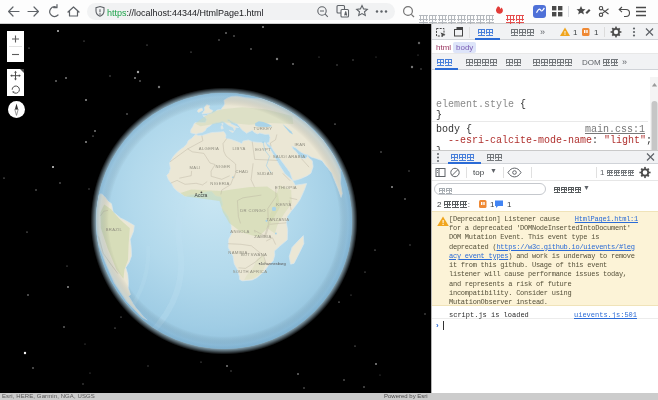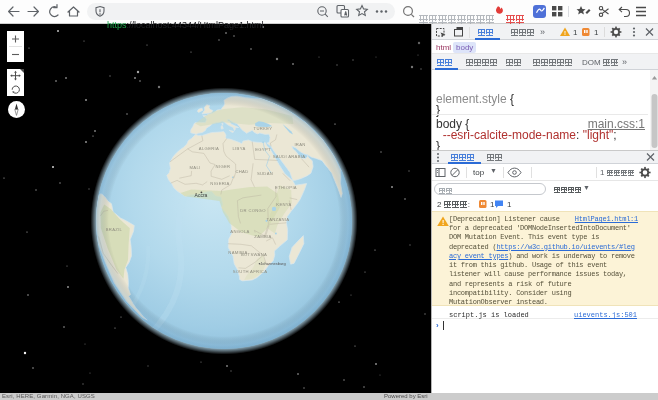--- a/index.html
+++ b/index.html
@@ -14,21 +14,21 @@
  linear-gradient(currentColor,currentColor) 0 99%/100% 1px no-repeat,
  linear-gradient(currentColor,currentColor) 8% 0/1px 70% no-repeat,
  linear-gradient(currentColor,currentColor) 92% 0/1px 70% no-repeat;
 opacity:.85}
 .cj.b{width:8.5px;height:9px;vertical-align:-1.5px}
 .cj.s{width:6px;height:6.5px}
 
 #tb{left:0;top:0;width:658px;height:24px;background:#fdfdfd;border-bottom:1px solid #cfcfcf}
 #tb svg{position:absolute;top:0;left:0;z-index:2}
 #urlpill{position:absolute;left:87px;top:3px;width:308px;height:17px;background:#f1f2f3;border-radius:9px;z-index:1}
-#urltxt{position:absolute;left:107px;top:20px;font-size:9px;color:#202124;letter-spacing:0;z-index:3}
+#urltxt{position:absolute;left:107px;top:8px;font-size:9px;color:#202124;letter-spacing:0;z-index:3}
 #urltxt .green{color:#1ea44b}
 #searchtxt{position:absolute;left:419px;top:8px;color:#a9aeb4;z-index:3}
 #hotred{position:absolute;left:506px;top:8px;color:#e03131;z-index:3}
 
 #map{left:0;top:24px;width:431px;height:369px;background:#000;overflow:hidden}
 .wbox{position:absolute;background:#fff;box-shadow:0 1px 2px rgba(0,0,0,.35)}
 #zoomw{left:7px;top:7px;width:17px;height:31px}
 #zoomw .sep{position:absolute;left:2px;right:2px;top:15px;border-top:1px solid #e3e3e3}
 #navw{left:7px;top:45px;width:17px;height:27px}
 #navw .tri{position:absolute;right:0;top:0;width:0;height:0;border-left:4px solid transparent;border-top:4px solid #4a4a4a}
@@ -37,21 +37,21 @@
 #bband{left:0;top:393px;width:658px;height:7px;background:#ccc}
 #attrib{position:absolute;left:2px;top:0;font-size:6px;line-height:7px;color:#585858;letter-spacing:.1px}
 #pwr{position:absolute;left:384px;top:0;font-size:6px;line-height:7px;color:#4c4c4c}
 
 #dt{left:431px;top:24px;width:227px;height:369px;background:#fff;border-left:1px solid #b5b5b5;font-size:8px;color:#333}
 .row{position:absolute;left:0;width:227px}
 #dtabs{top:0;height:16px;background:#f1f2f4;border-bottom:1px solid #d0d3d8}
 #bcrumb{top:16px;height:14px;background:#fff;border-bottom:1px solid #e8e8e8}
 #stabs{top:30px;height:16px;background:#f1f2f4;border-bottom:1px solid #d0d3d8}
 #sfilter{top:46px;height:19px;background:#fff}
-#scontent{top:65px;height:61px;background:#fff;font-family:Liberation Sans, sans-serif;font-size:12px;color:#303030}
+#scontent{top:72px;height:61px;background:#fff;font-family:Liberation Mono, monospace;font-size:10px;color:#303030}
 #scontent .ln{position:absolute;left:4px;white-space:pre}
 #drawer{top:126px;height:313px;border-top:1px solid #c9c9c9}
 #ctabs{position:absolute;top:0;left:0;width:227px;height:13px;background:#f1f2f4;border-bottom:1px solid #d0d3d8}
 #ctool{position:absolute;top:13px;left:0;width:227px;height:17px;background:#fff;border-bottom:1px solid #e6e6e6}
 #cfilter{position:absolute;top:30px;left:0;width:227px;height:17px}
 #cissues{position:absolute;top:47px;left:0;width:227px;height:13px}
 #cwarn{position:absolute;top:60px;left:0;width:227px;height:95px;background:#fcf3d7;border-top:1px solid #f0e3b9;border-bottom:1px solid #f0e3b9;font-family:"Liberation Mono",monospace;font-size:7px;color:#55503a}
 #cwarn .wl{position:absolute;left:17px;white-space:pre;letter-spacing:-.25px}
 #cscript{position:absolute;top:155px;left:0;width:227px;height:13px;border-bottom:1px solid #ececec;font-family:"Liberation Mono",monospace;font-size:7px;color:#2a2a2a}
 #cprompt{position:absolute;top:168px;left:0;width:227px;height:13px}

